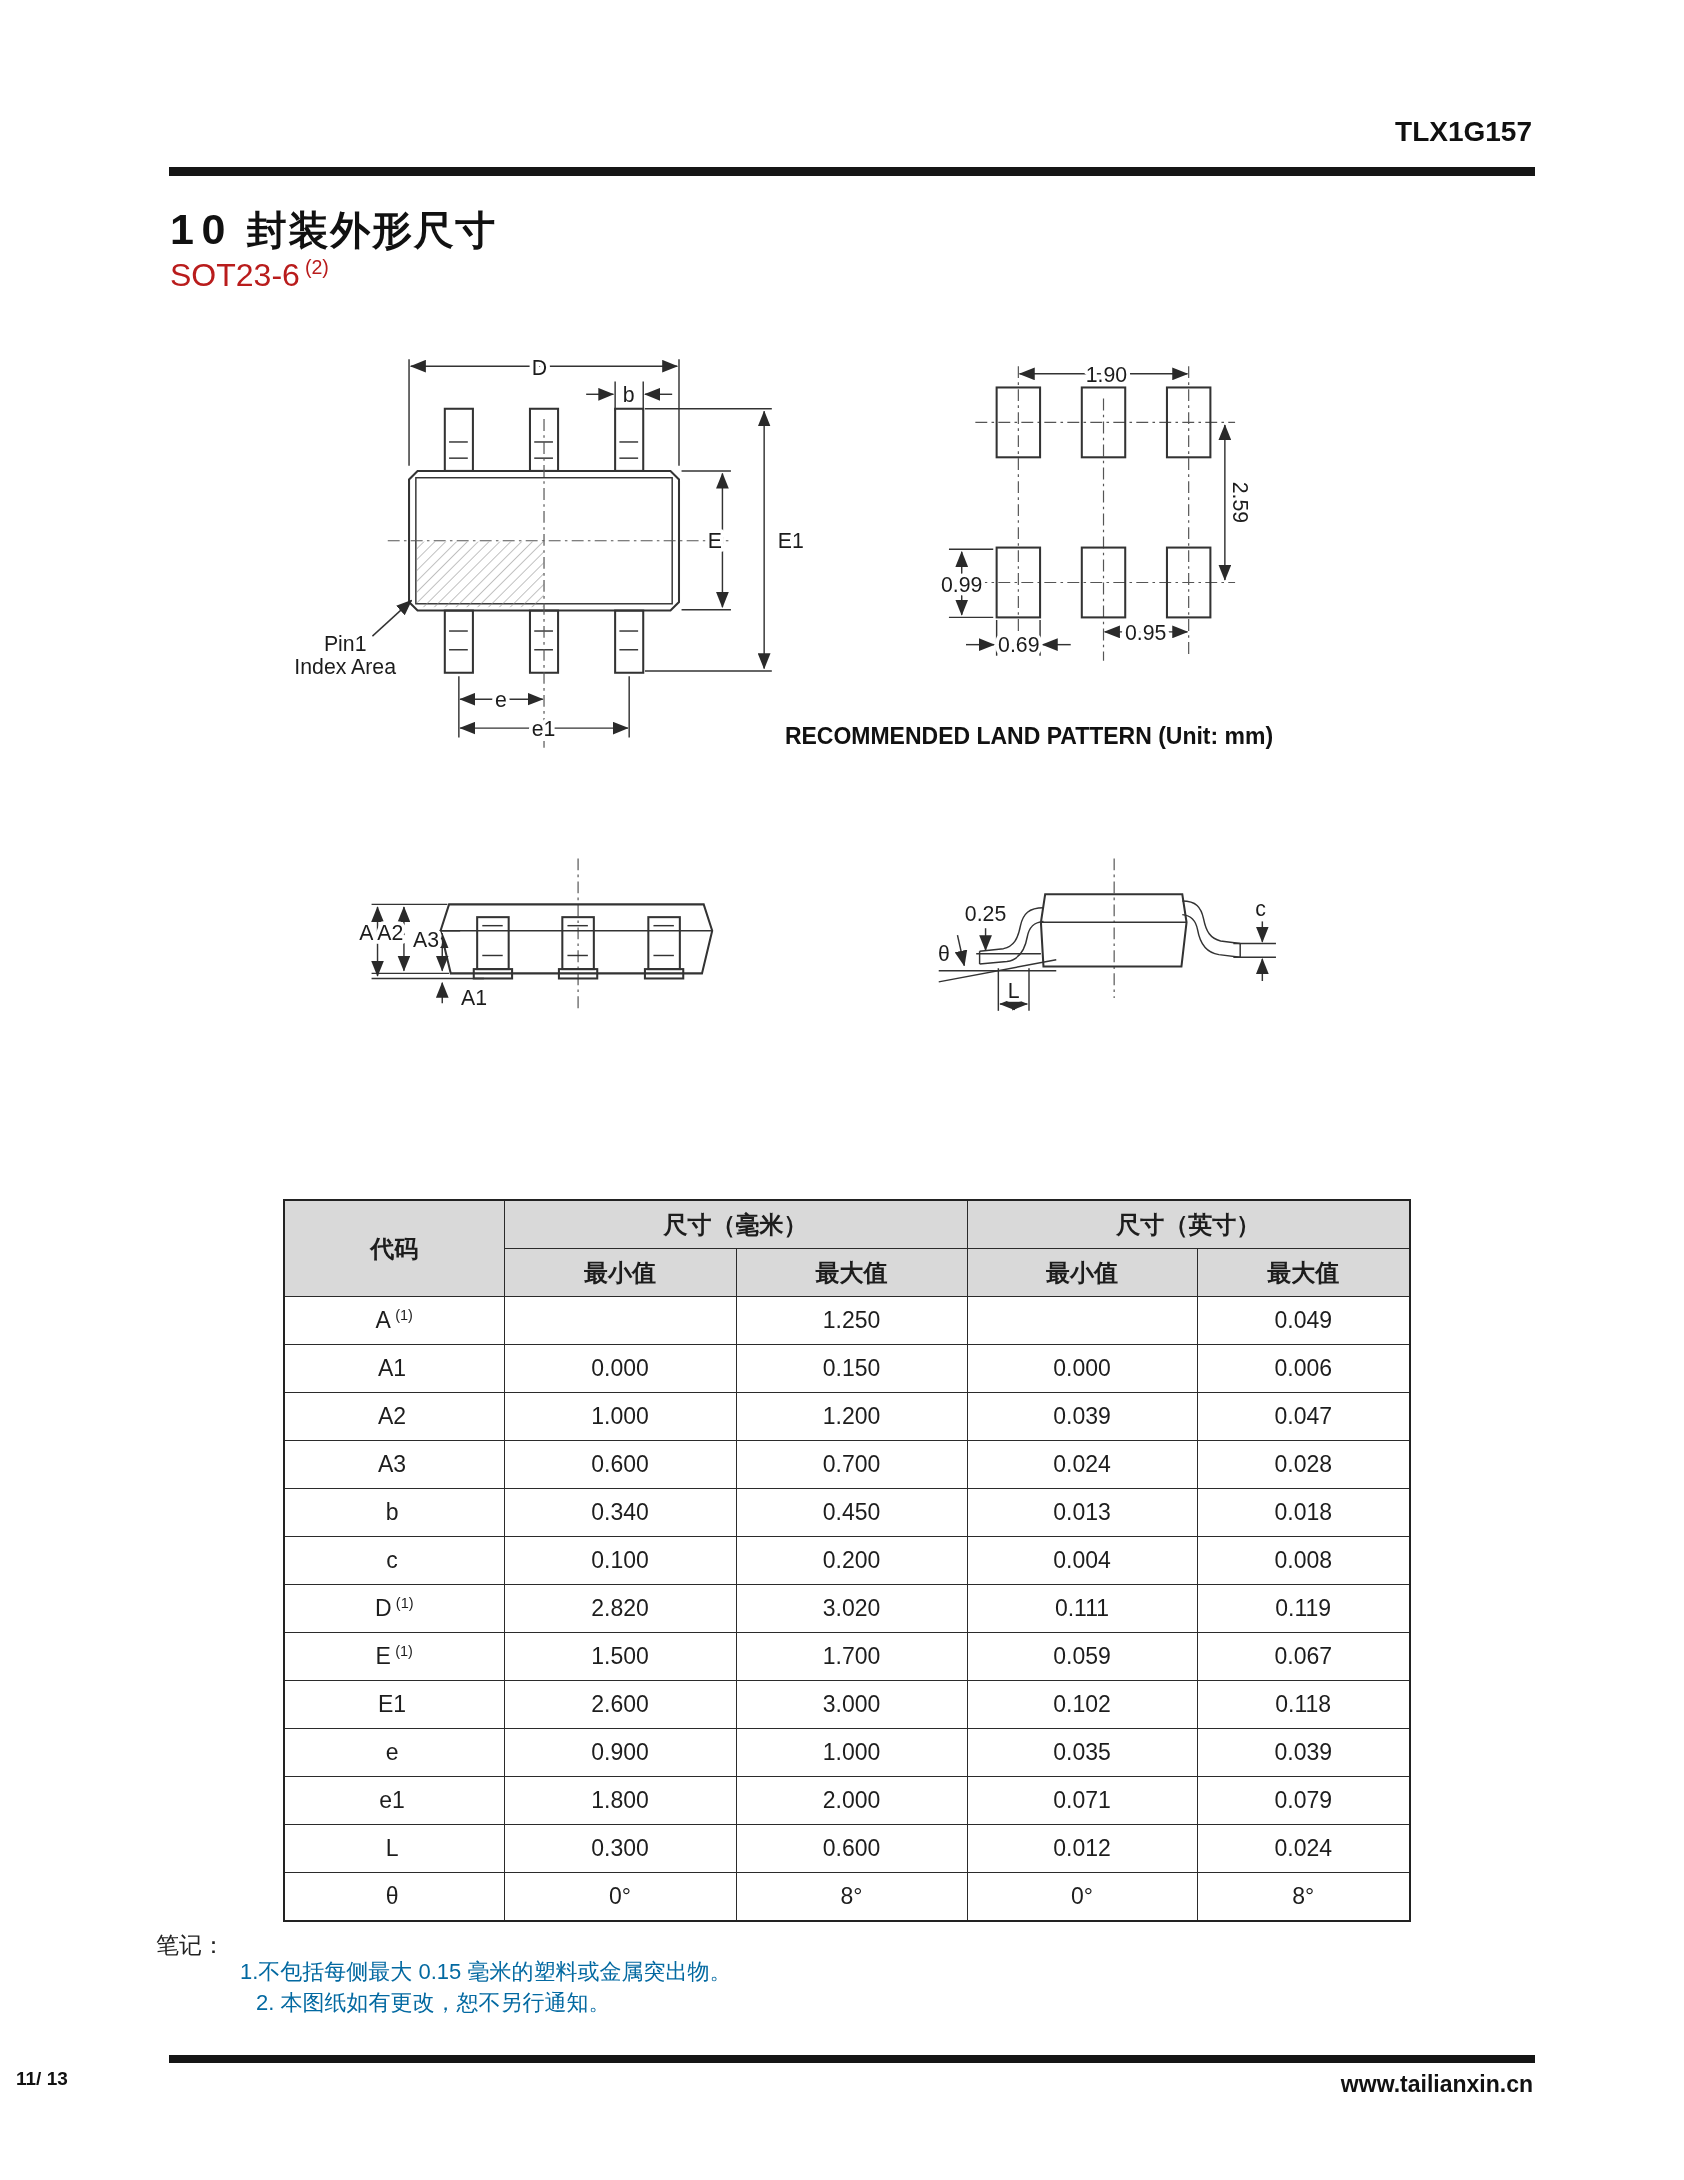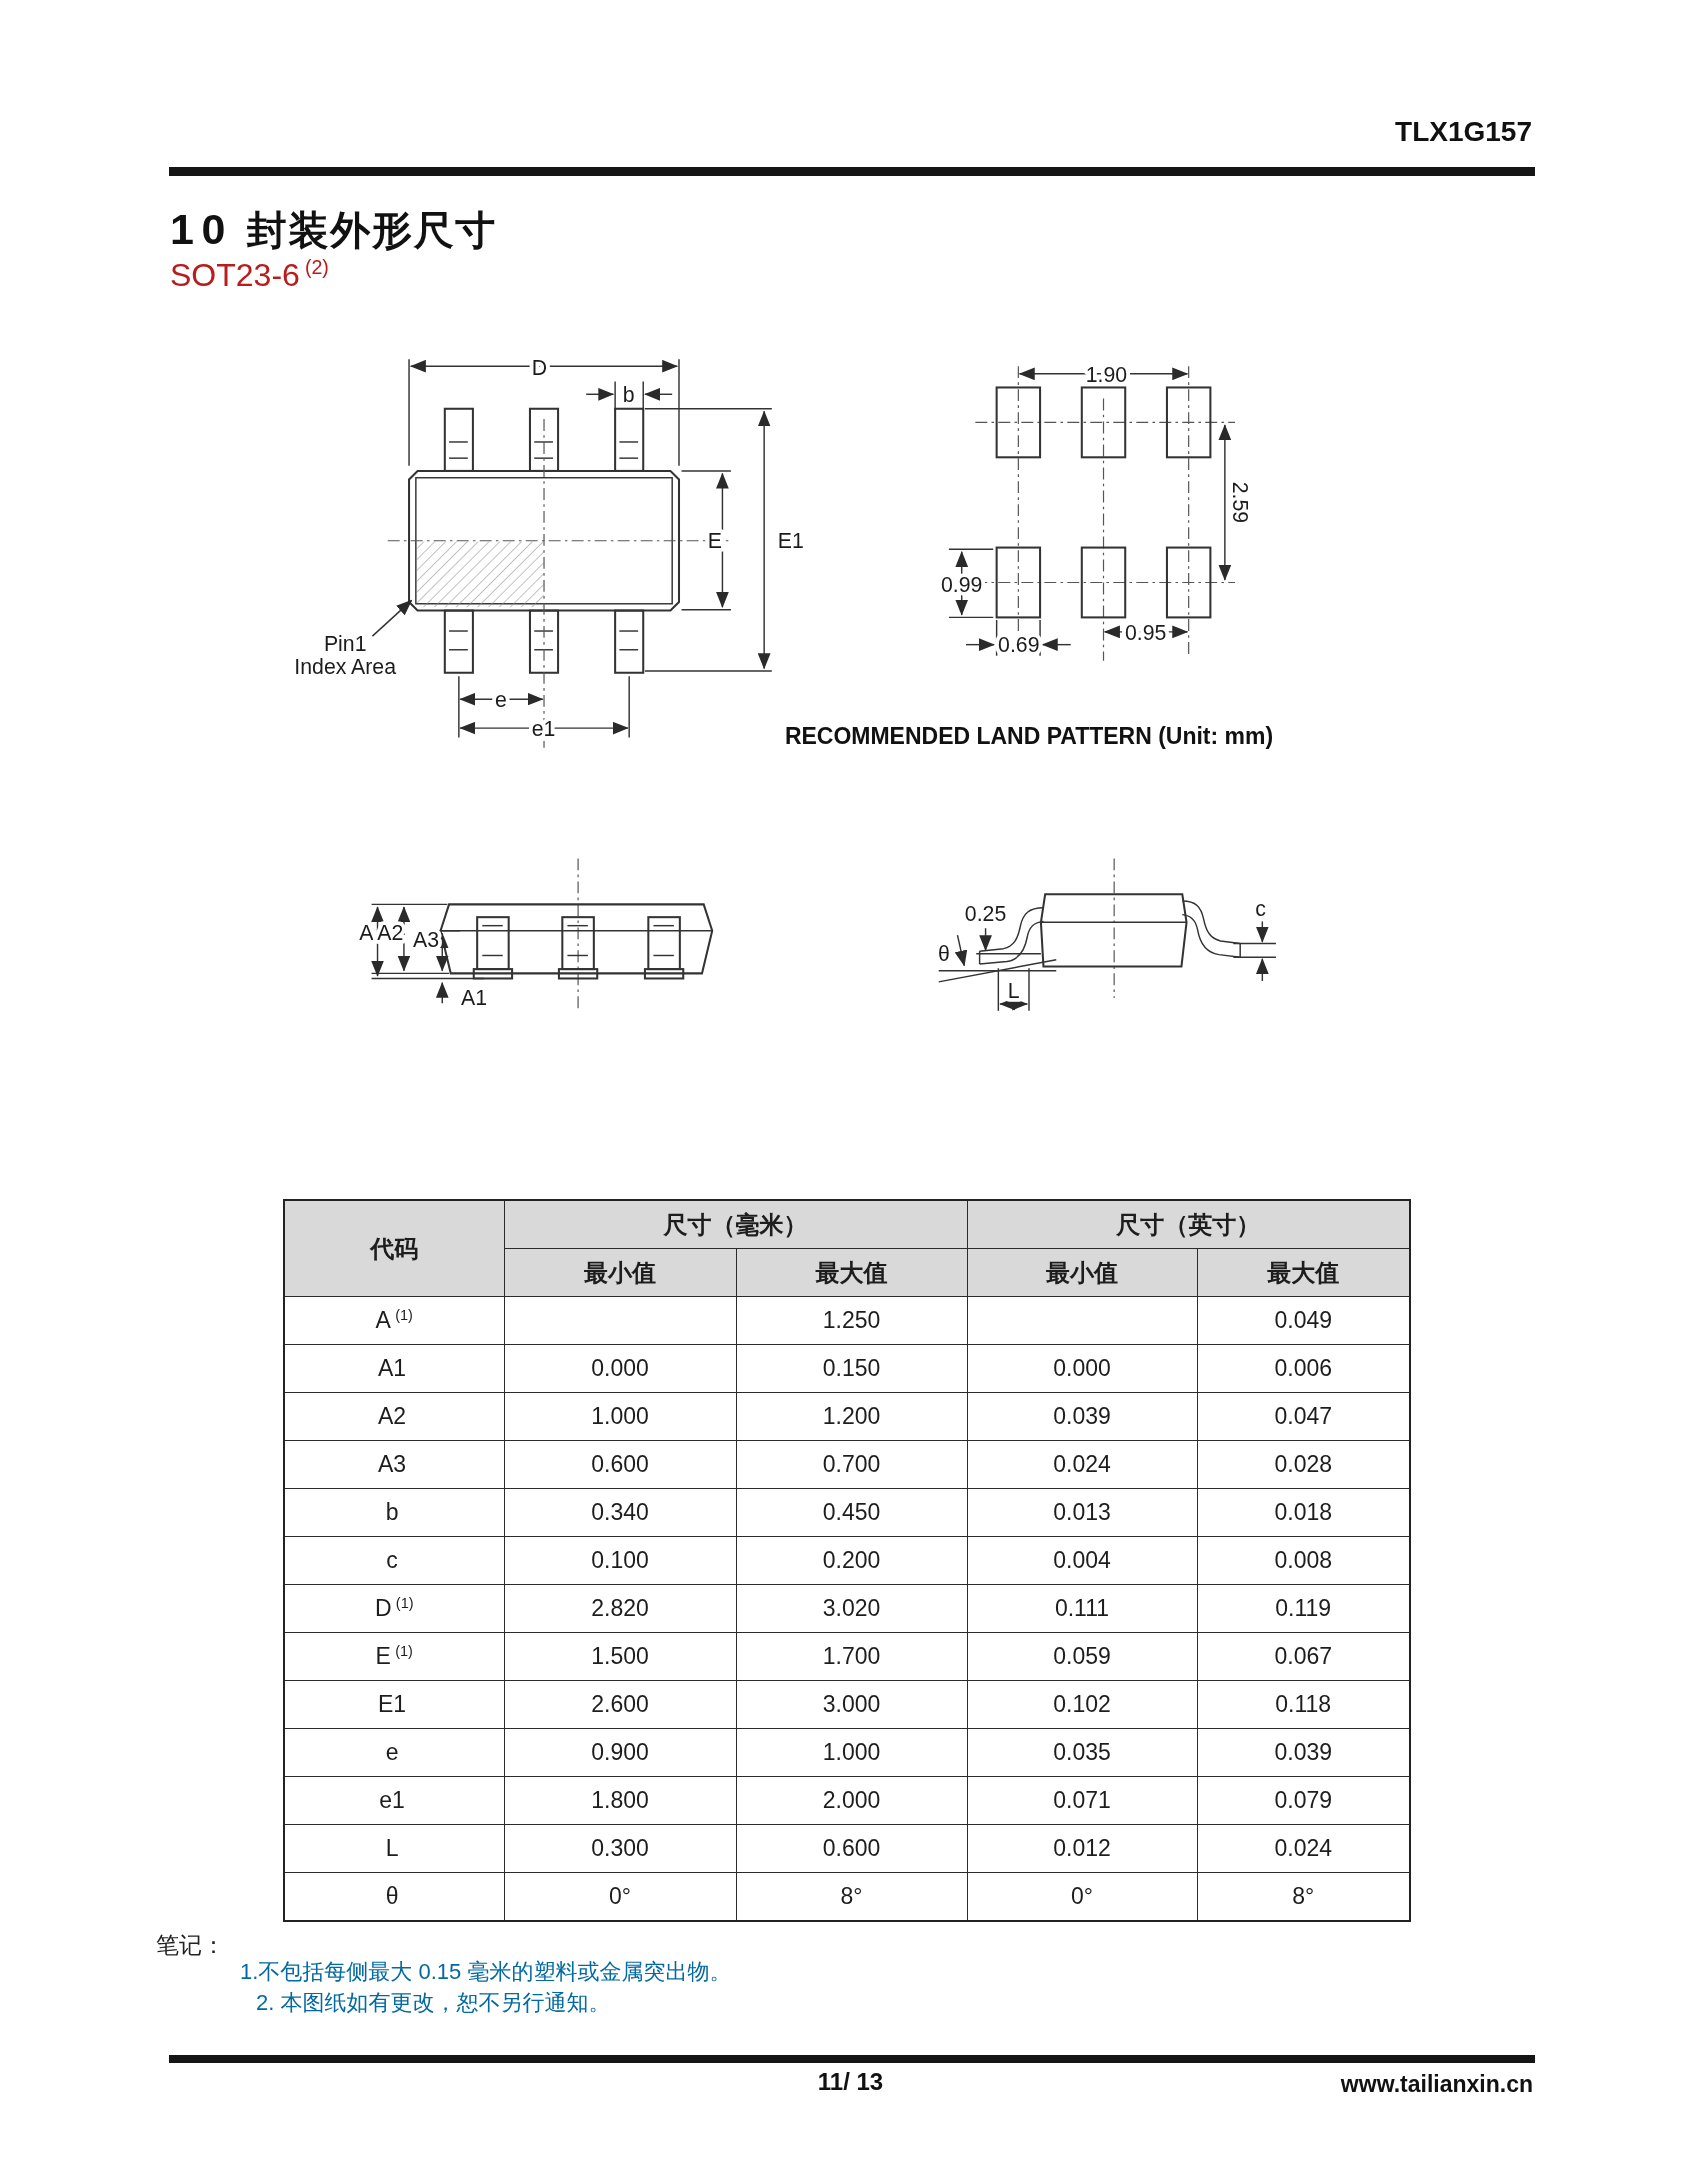--- a/index.html
+++ b/index.html
@@ -36,21 +36,21 @@
   }
   .dim-table th{background:#d9d9d9;font-weight:bold;font-size:24px;}
   .dim-table{border:2.6px solid #222;}
   .code-sup{font-size:14.5px;vertical-align:7.7px;margin-left:4.3px;}
   
   .notes-label{left:156px;top:1930px;font-size:23px;color:#222;}
   .note-item{left:240px;font-size:22px;color:#0369a1;}
   .note-1{top:1957px;}
   .note-2{top:1988px;margin-left:16px;}
   
-  .page-num{left:16px;right:0;top:2068px;text-align:center;font-size:24px;font-weight:bold;color:#111;}
+  .page-num{left:16px;right:0;top:2068px;text-align:left;font-size:19px;font-weight:bold;color:#111;}
   .website{right:152px;top:2071px;font-size:23px;font-weight:bold;color:#111;}
 </style>
 </head>
 <body>
 
 <div class="abs doc-number">TLX1G157</div>
 <div class="abs rule rule-top"></div>
 
 <div class="abs sec-title">
   <span class="sec-num">10</span><span class="sec-text">封装外形尺寸</span>

